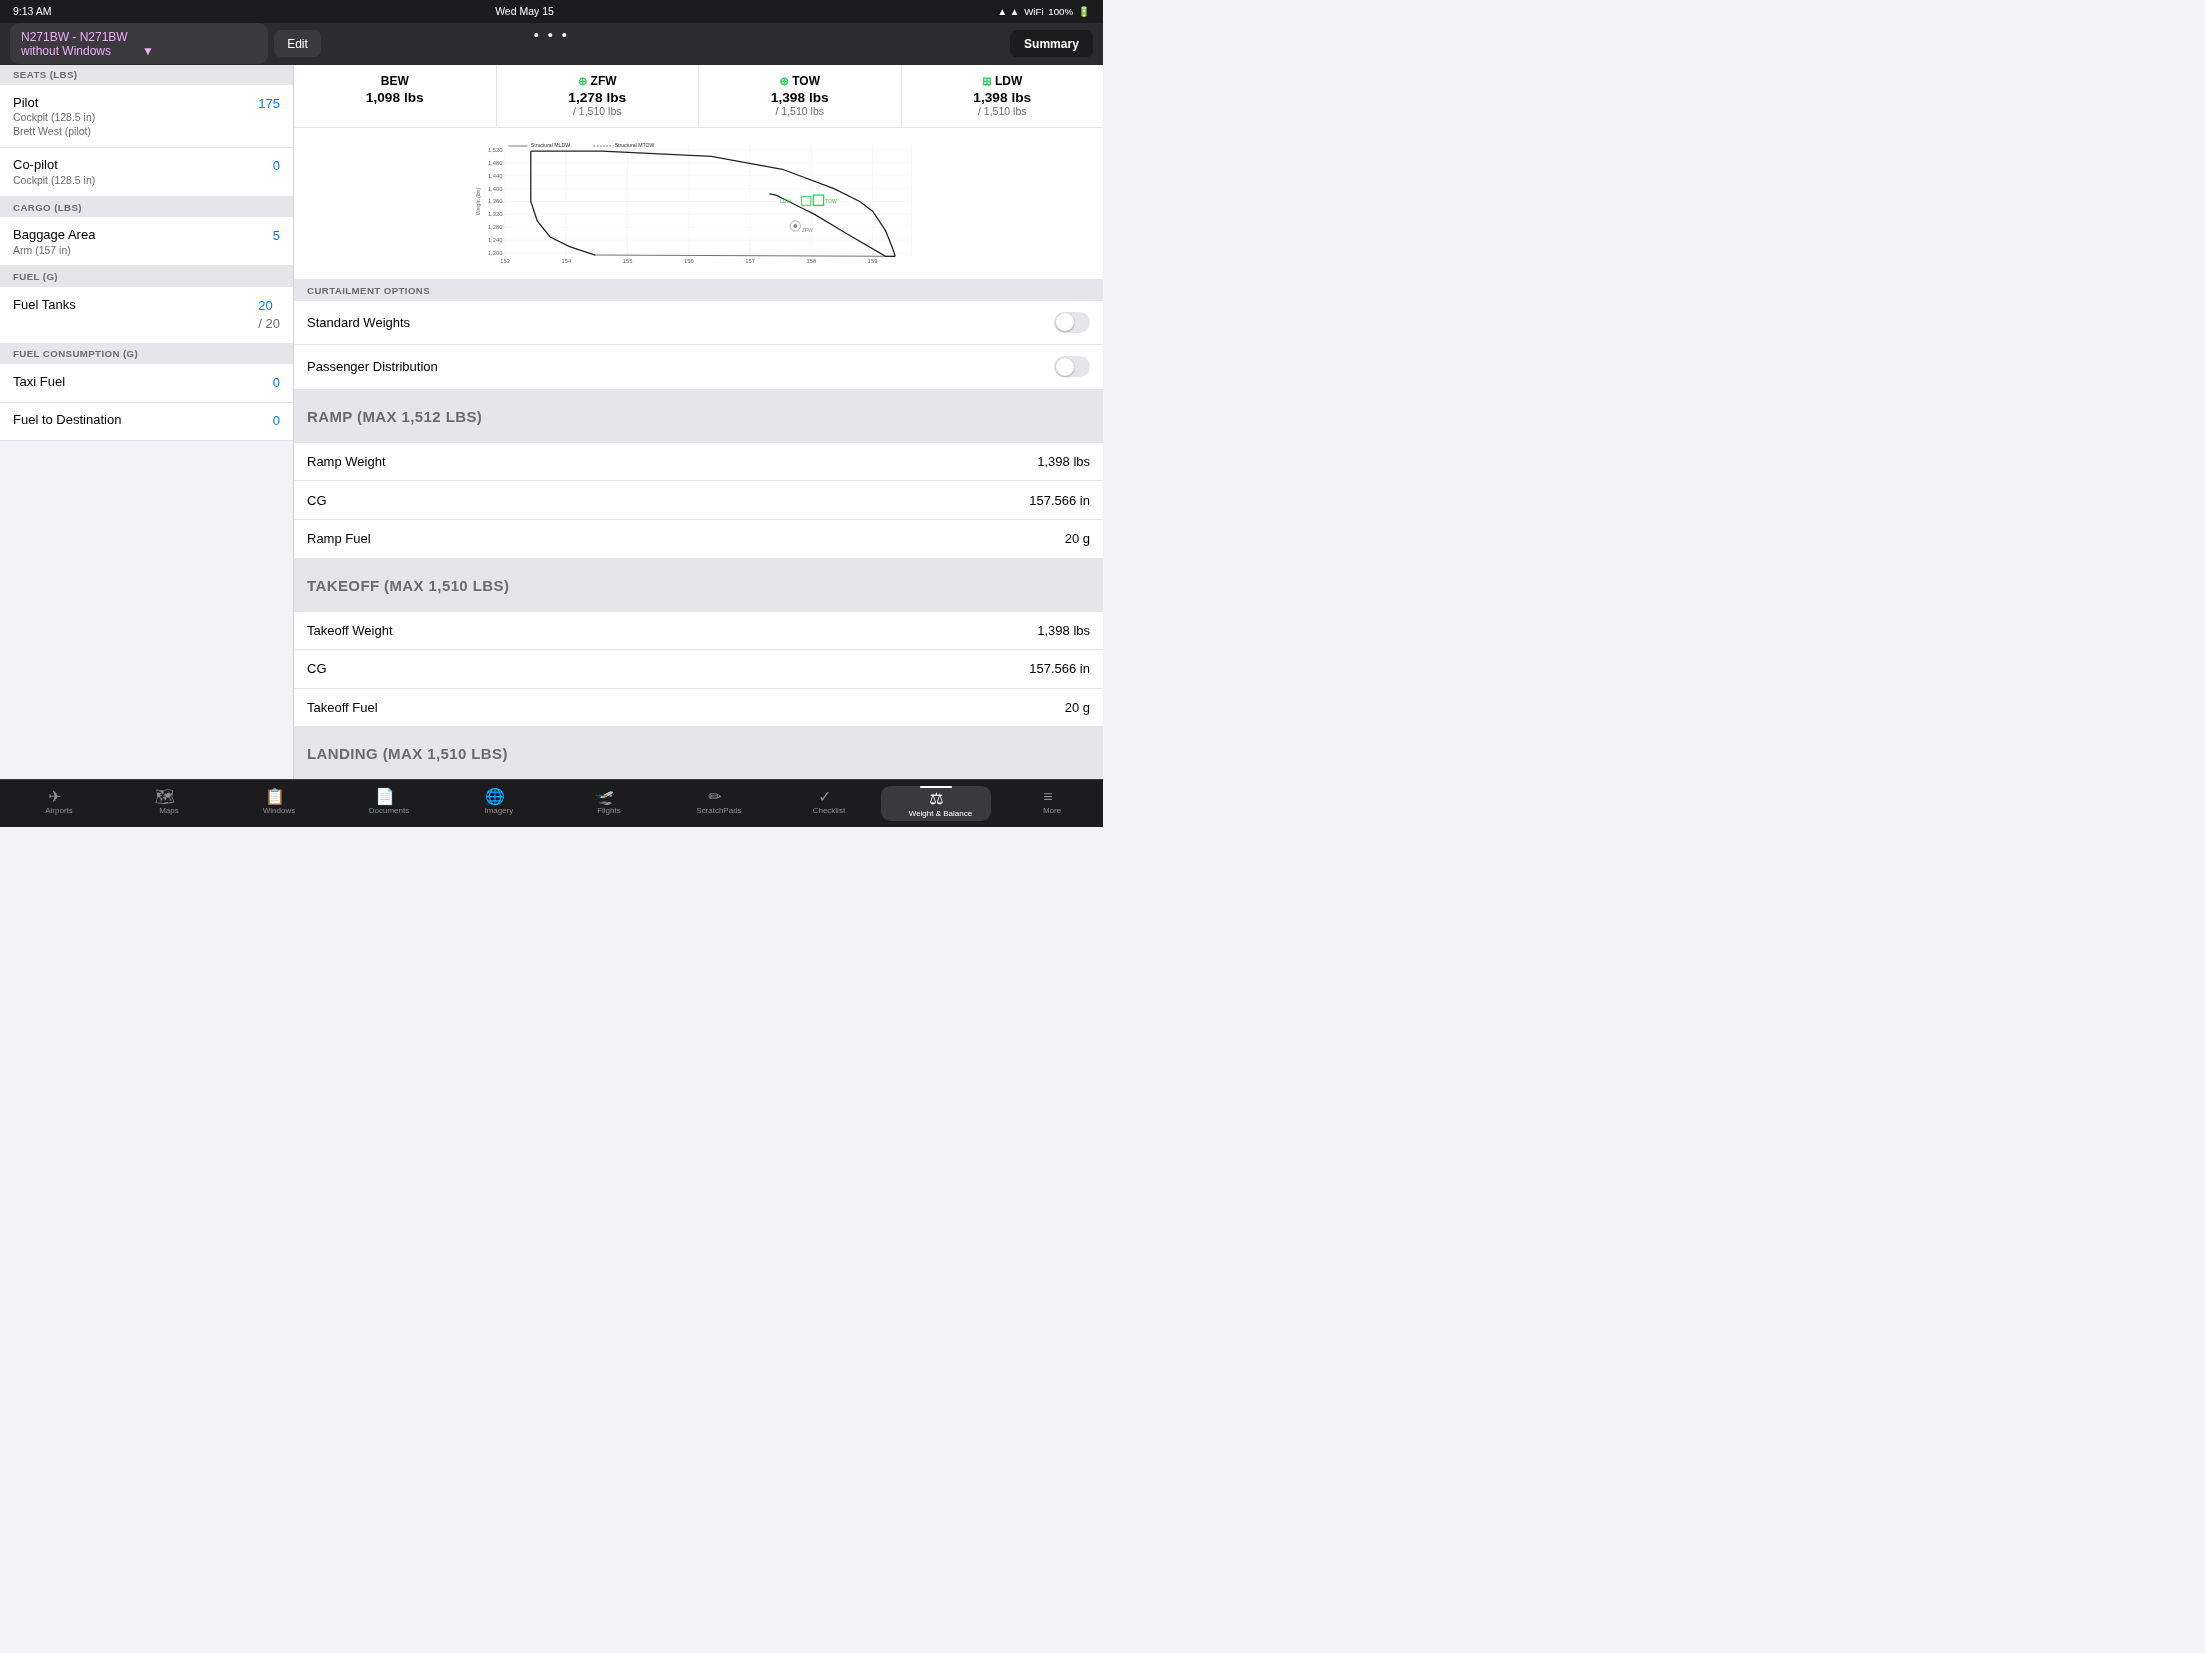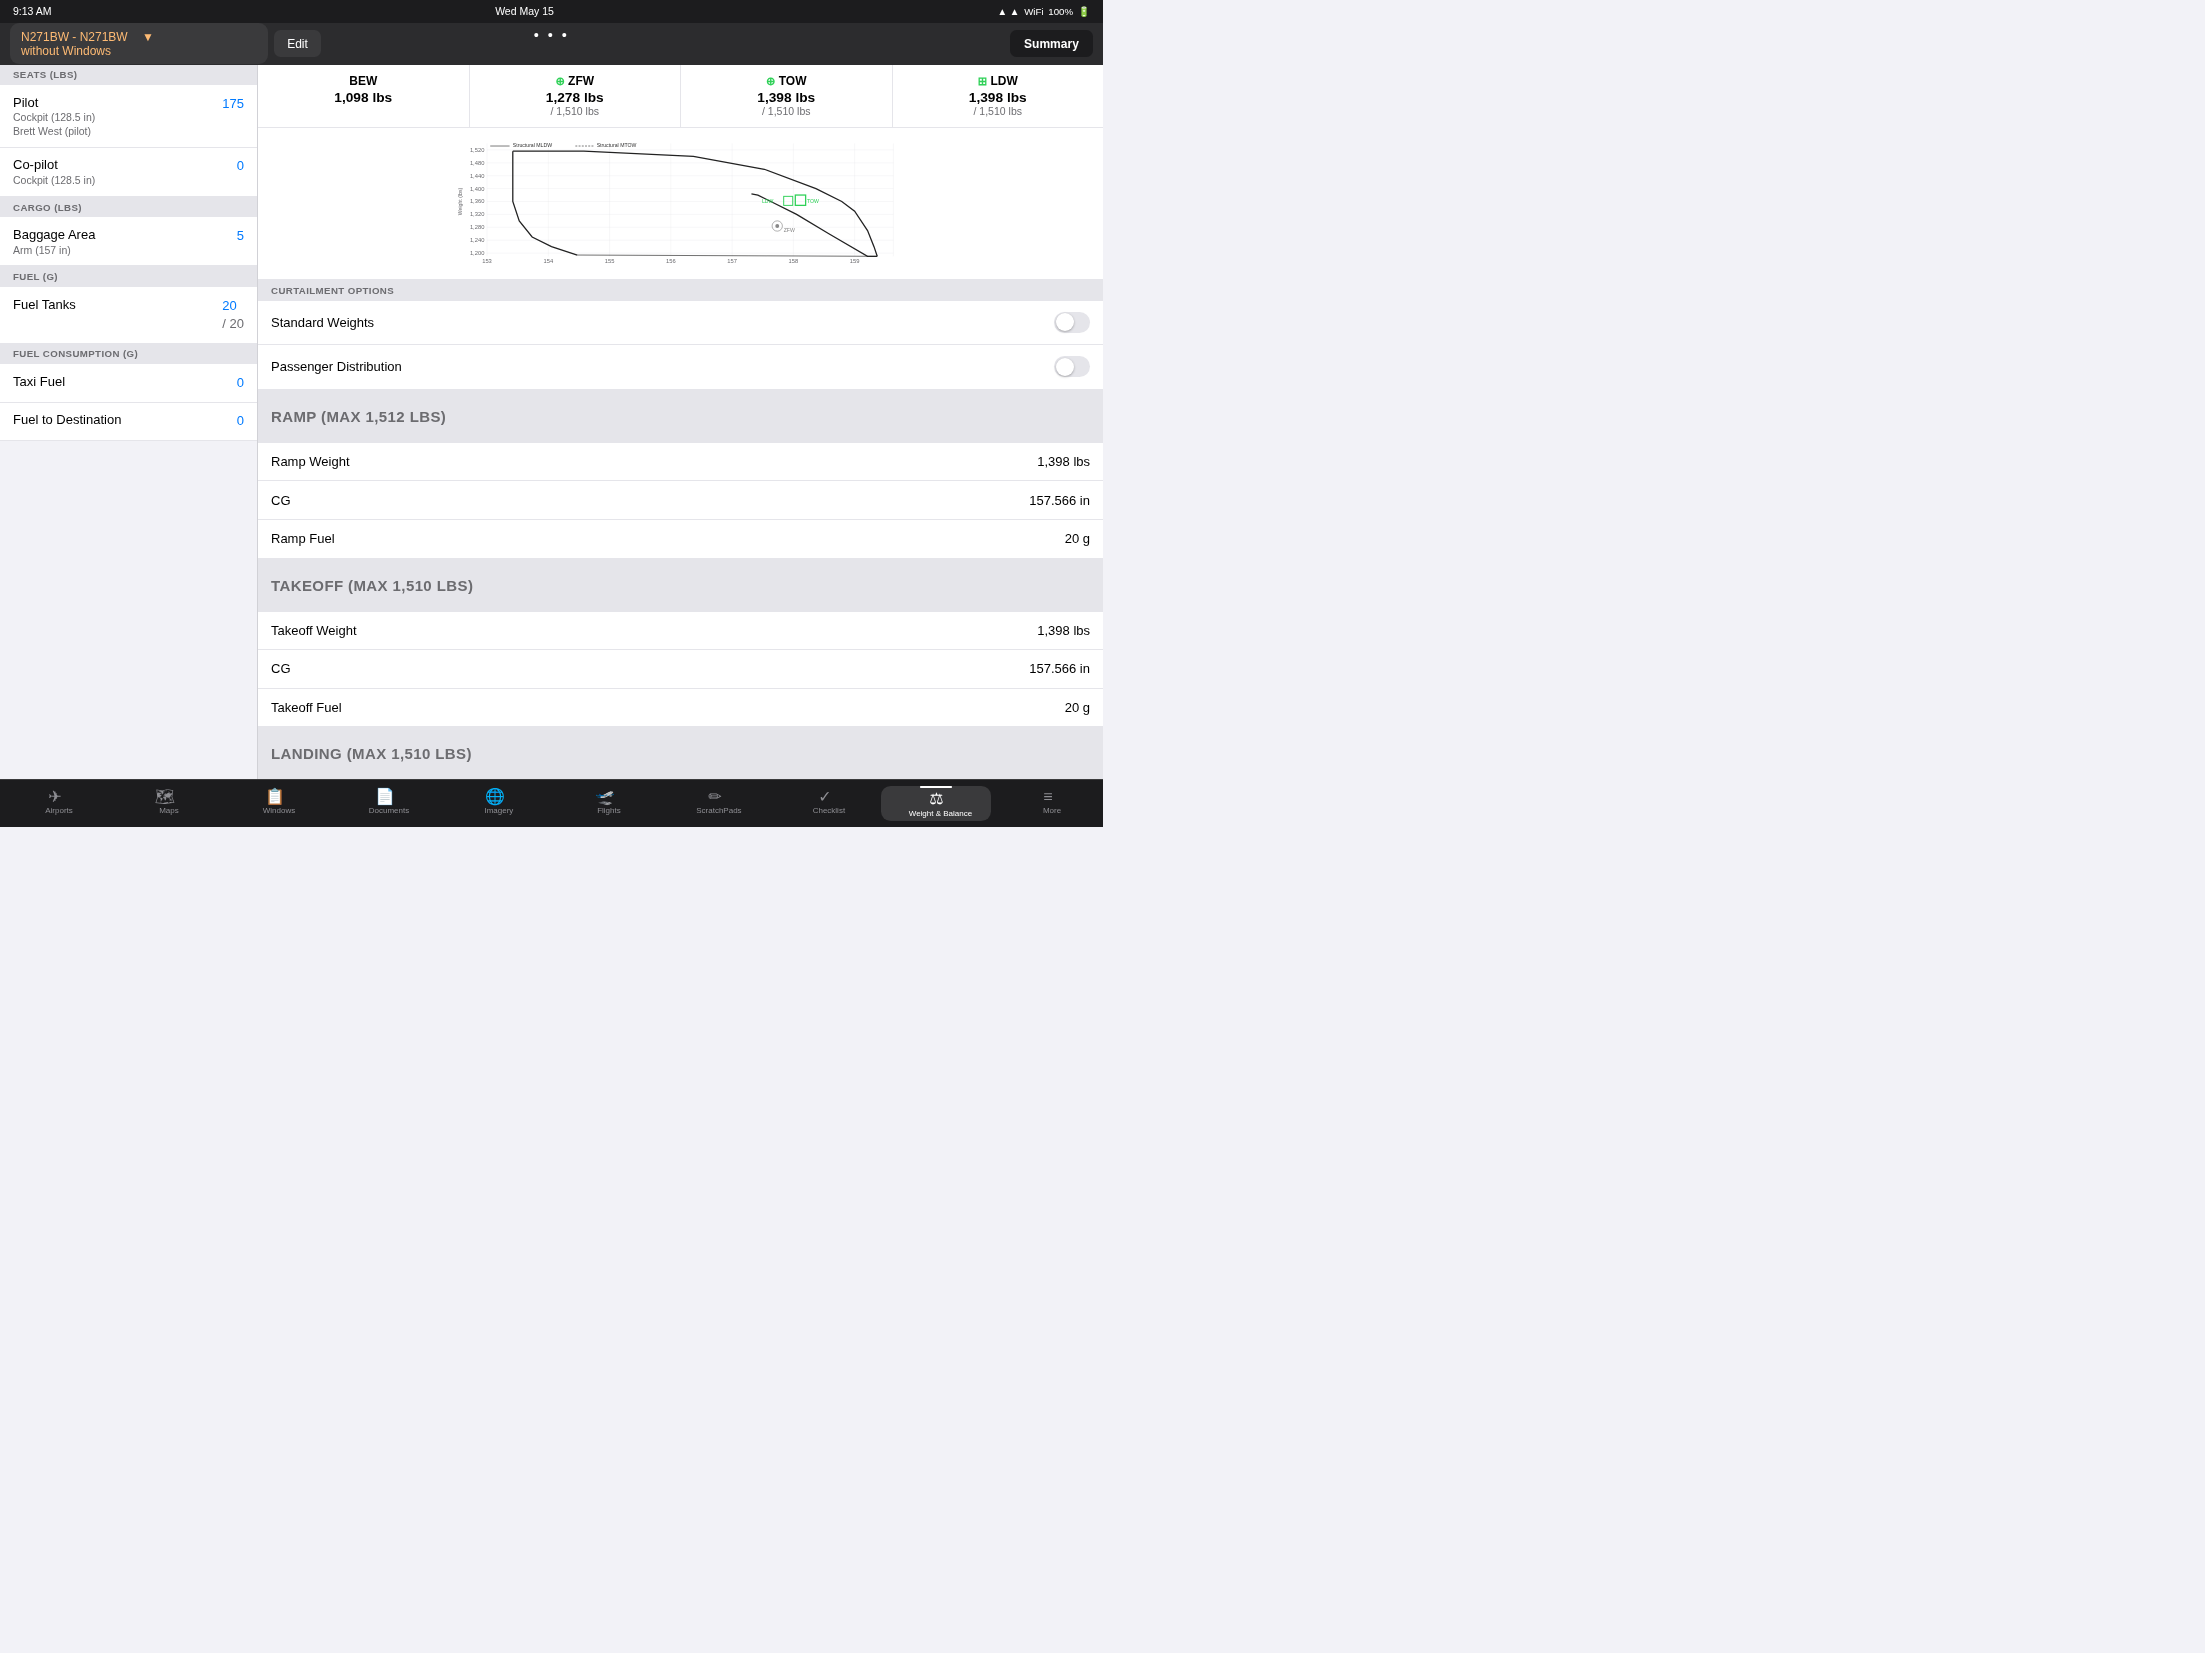--- a/index.html
+++ b/index.html
@@ -35,28 +35,28 @@
     .nav-bar {
       background: #2c2c2e;
       display: flex;
       align-items: center;
       padding: 0 9.7px;
       height: 42px;
       gap: 6.5px;
     }
     .nav-dropdown {
       background: #3a3a3c;
-      color: #fdba74;
+      color: #f0abfc;
       border: none;
       border-radius: 9px;
       padding: 6.5px 11.3px;
       font-size: 12px;
       font-weight: 500;
       display: flex;
-      align-items: flex-start;
+      align-items: flex-end;
       gap: 6.5px;
       cursor: pointer;
       flex: 1;
       max-width: 258px;
     }
     .nav-dropdown span { flex: 1; }
     .nav-edit-btn {
       background: #3a3a3c;
       color: white;
       border: none;
@@ -88,21 +88,21 @@
     }
 
     
     .main-content {
       display: flex;
       height: calc(827px - 22.6px - 42px - 48px);
     }
 
     
     .left-panel {
-      width: 258px;
+      width: 294px;
       background: #f2f2f7;
       overflow-y: auto;
       border-right: 0.8px solid #d1d1d6;
     }
     .section-header {
       background: #e5e5ea;
       padding: 4.8px 13px;
       font-size: 9.7px;
       font-weight: 600;
       color: #6c6c70;

